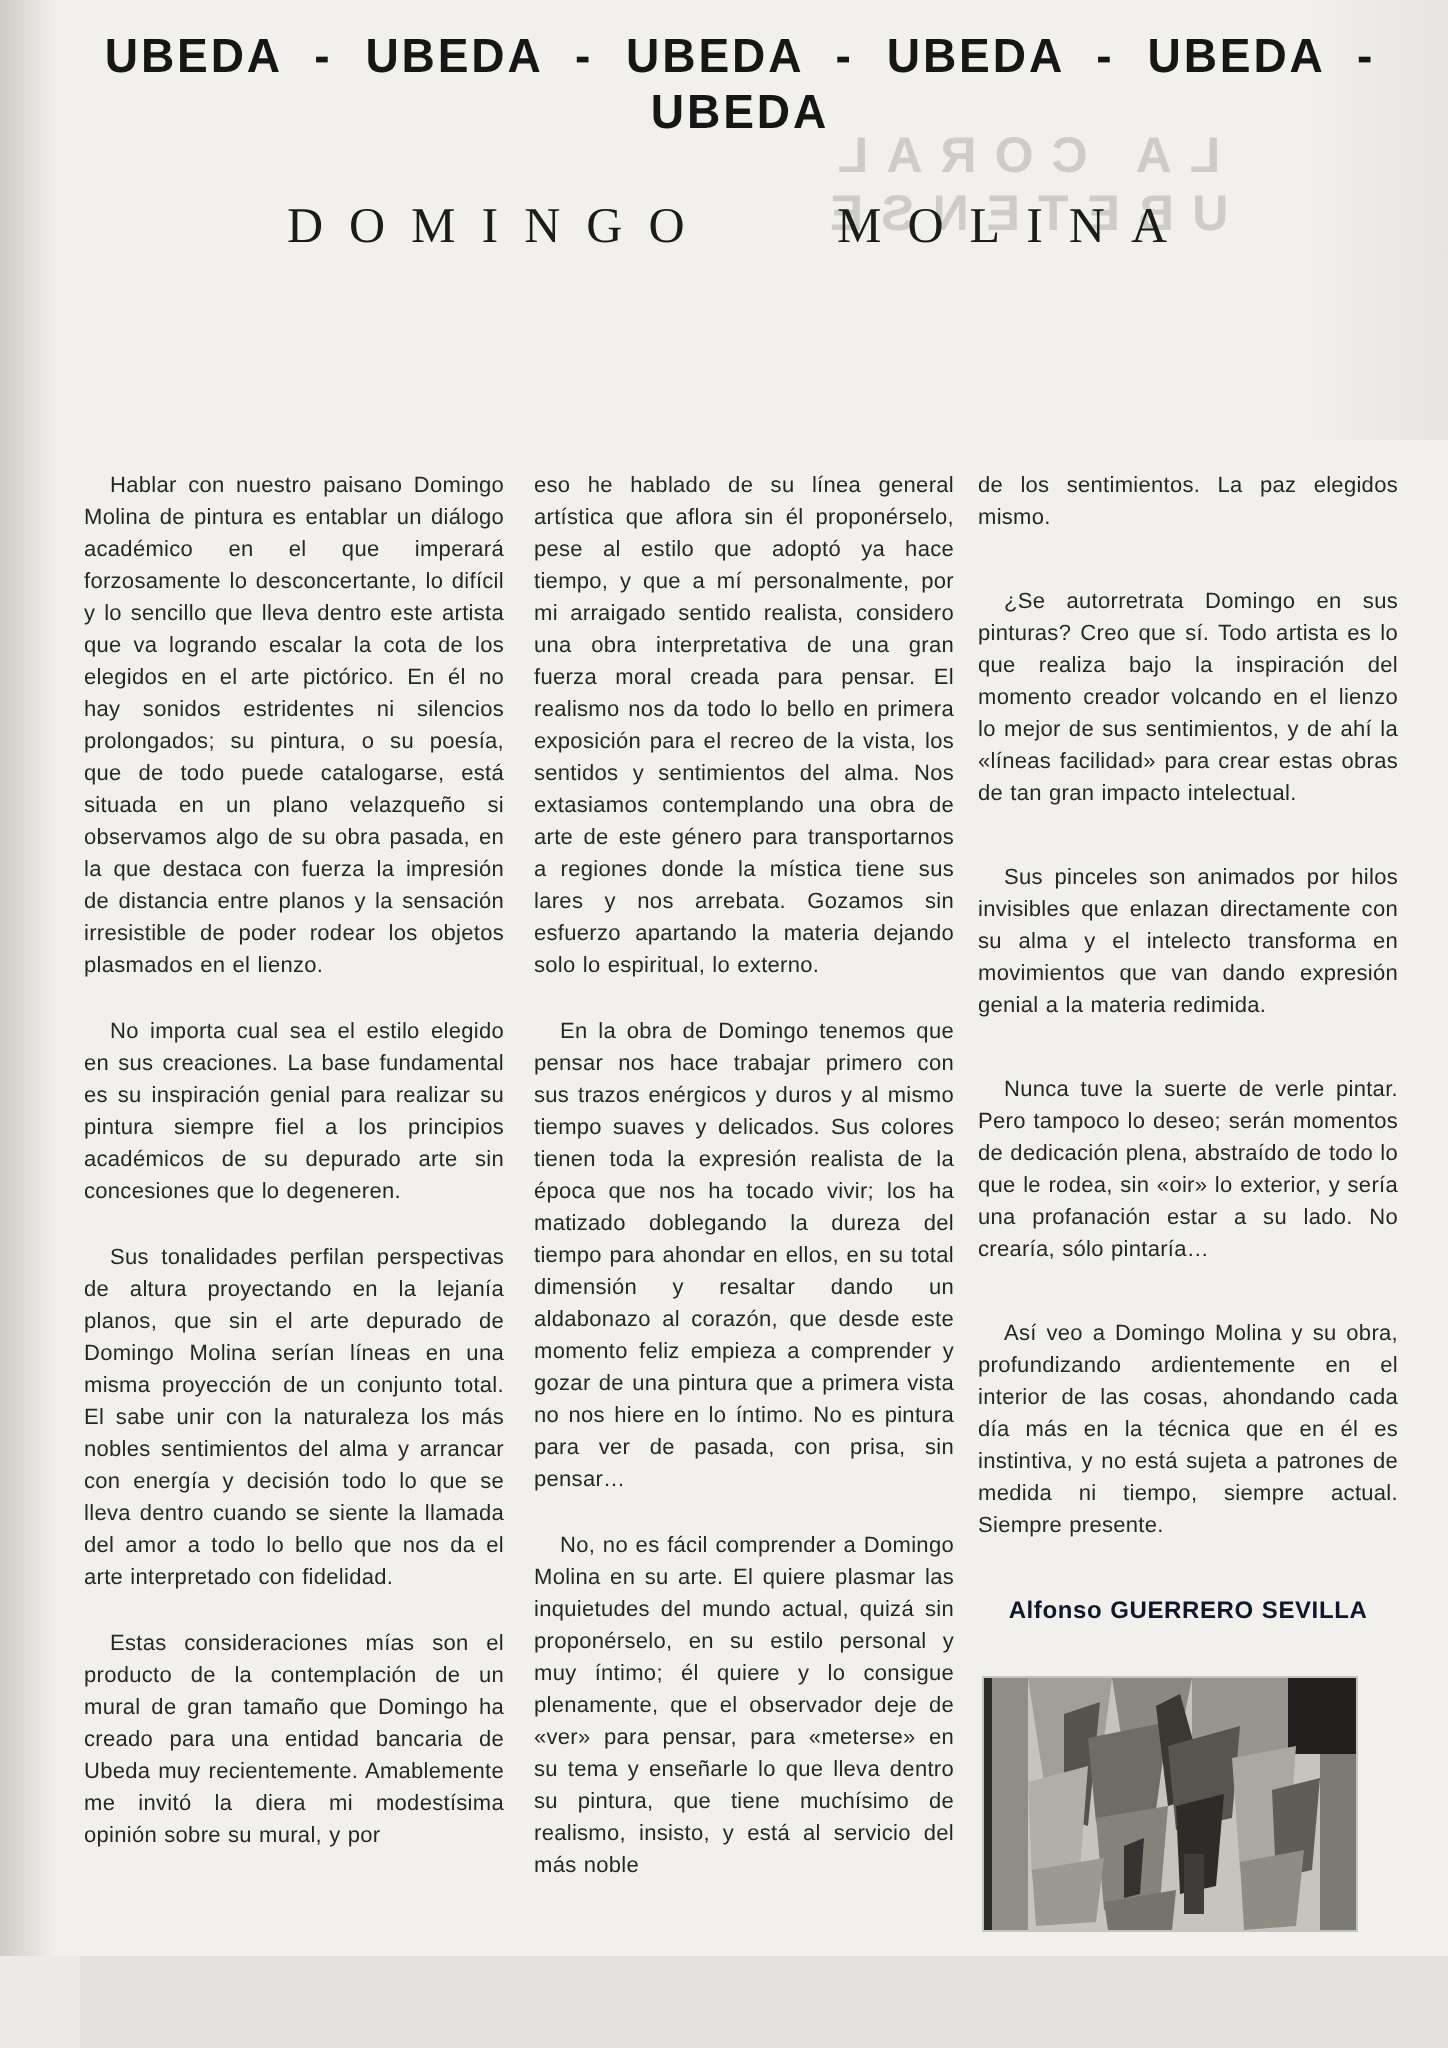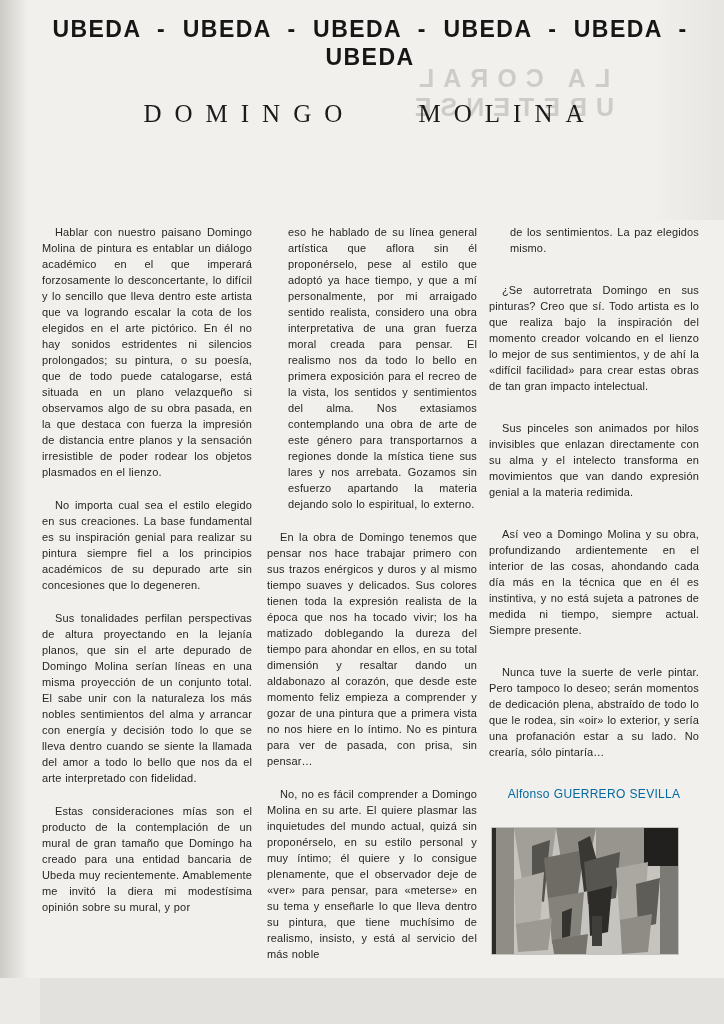--- a/index.html
+++ b/index.html
@@ -39,34 +39,34 @@
     transform:scaleX(-1);
     user-select:none;
   }
   .article-title{
     position:absolute;left:0;width:100%;margin:0;
     text-align:center;font-weight:400;color:#1b1b1b;
   }
   .title-line1{top:100px;font-size:25px;letter-spacing:13px;word-spacing:44px;font-family:Liberation Serif, serif;}
   .title-line2{top:155px;font-size:25px;letter-spacing:13px;word-spacing:16px;}
   .col{
-    position:absolute;top:224px;width:210px;
+    position:absolute;top:235px;width:210px;
     font-size:11px;line-height:16px;
     text-align:justify;letter-spacing:.15px;word-spacing:.4px;
   }
   .col-1{left:42px;}
   .col-2{left:267px;}
   .col-3{left:489px;}
   .col p{margin:0 0 17px 0;text-indent:13px;}
   .col-3 p{margin-bottom:26px;}
-  .col p.no-indent{text-indent:0;margin-left:21px;}
+  .col p.no-indent{text-indent:0;}
   .signature{
     margin-top:14px;
-    text-align:center;font-size:12px;font-weight:normal;
-    letter-spacing:.3px;color:#0369a1;
+    text-align:center;font-size:12px;font-weight:bold;
+    letter-spacing:.3px;color:#0f172a;
   }
   .painting{
     margin-top:26px;margin-left:3px;
     width:186px;height:126px;display:block;
     box-shadow:0 0 0 1px rgba(60,60,58,0.25);
   }
   .bottom-band{
     position:absolute;left:0;top:978px;width:724px;height:46px;
     background:#e2e1dd;
   }
@@ -97,24 +97,24 @@
   </div>
 
   <div class="col col-2">
     <p class="no-indent">eso he hablado de su línea general artística que aflora sin él proponérselo, pese al estilo que adoptó ya hace tiempo, y que a mí personalmente, por mi arraigado sentido realista, considero una obra interpretativa de una gran fuerza moral creada para pensar. El realismo nos da todo lo bello en primera exposición para el recreo de la vista, los sentidos y sentimientos del alma. Nos extasiamos contemplando una obra de arte de este género para transportarnos a regiones donde la mística tiene sus lares y nos arrebata. Gozamos sin esfuerzo apartando la materia dejando solo lo espiritual, lo externo.</p>
     <p>En la obra de Domingo tenemos que pensar nos hace trabajar primero con sus trazos enérgicos y duros y al mismo tiempo suaves y delicados. Sus colores tienen toda la expresión realista de la época que nos ha tocado vivir; los ha matizado doblegando la dureza del tiempo para ahondar en ellos, en su total dimensión y resaltar dando un aldabonazo al corazón, que desde este momento feliz empieza a comprender y gozar de una pintura que a primera vista no nos hiere en lo íntimo. No es pintura para ver de pasada, con prisa, sin pensar…</p>
     <p>No, no es fácil comprender a Domingo Molina en su arte. El quiere plasmar las inquietudes del mundo actual, quizá sin proponérselo, en su estilo personal y muy íntimo; él quiere y lo consigue plenamente, que el observador deje de «ver» para pensar, para «meterse» en su tema y enseñarle lo que lleva dentro su pintura, que tiene muchísimo de realismo, insisto, y está al servicio del más noble</p>
   </div>
 
   <div class="col col-3">
     <p class="no-indent">de los sentimientos. La paz elegidos mismo.</p>
-    <p>¿Se autorretrata Domingo en sus pinturas? Creo que sí. Todo artista es lo que realiza bajo la inspiración del momento creador volcando en el lienzo lo mejor de sus sentimientos, y de ahí la «difícil facilidad» para crear estas obras de tan gran impacto intelectual.</p>
+    <p>¿Se autorretrata Domingo en sus pinturas? Creo que sí. Todo artista es lo que realiza bajo la inspiración del momento creador volcando en el lienzo lo mejor de sus sentimientos, y de ahí la «líneas facilidad» para crear estas obras de tan gran impacto intelectual.</p>
     <p>Sus pinceles son animados por hilos invisibles que enlazan directamente con su alma y el intelecto transforma en movimientos que van dando expresión genial a la materia redimida.</p>
+    <p>Nunca tuve la suerte de verle pintar. Pero tampoco lo deseo; serán momentos de dedicación plena, abstraído de todo lo que le rodea, sin «oir» lo exterior, y sería una profanación estar a su lado. No crearía, sólo pintaría…</p>
     <p>Así veo a Domingo Molina y su obra, profundizando ardientemente en el interior de las cosas, ahondando cada día más en la técnica que en él es instintiva, y no está sujeta a patrones de medida ni tiempo, siempre actual. Siempre presente.</p>
-    <p>Nunca tuve la suerte de verle pintar. Pero tampoco lo deseo; serán momentos de dedicación plena, abstraído de todo lo que le rodea, sin «oir» lo exterior, y sería una profanación estar a su lado. No crearía, sólo pintaría…</p>
 
     <div class="signature">Alfonso GUERRERO SEVILLA</div>
 
     <svg class="painting" viewBox="0 0 186 126" preserveAspectRatio="none" role="img">
       <rect x="0" y="0" width="186" height="126" fill="#c6c4bf"></rect>
       <rect x="0" y="0" width="4" height="126" fill="#2b2b29"></rect>
       <rect x="4" y="0" width="18" height="126" fill="#8f8d86"></rect>
       <rect x="104" y="0" width="48" height="44" fill="#97958e"></rect>
       <rect x="152" y="0" width="34" height="38" fill="#21201e"></rect>
       <rect x="168" y="38" width="18" height="88" fill="#7c7a74"></rect>

